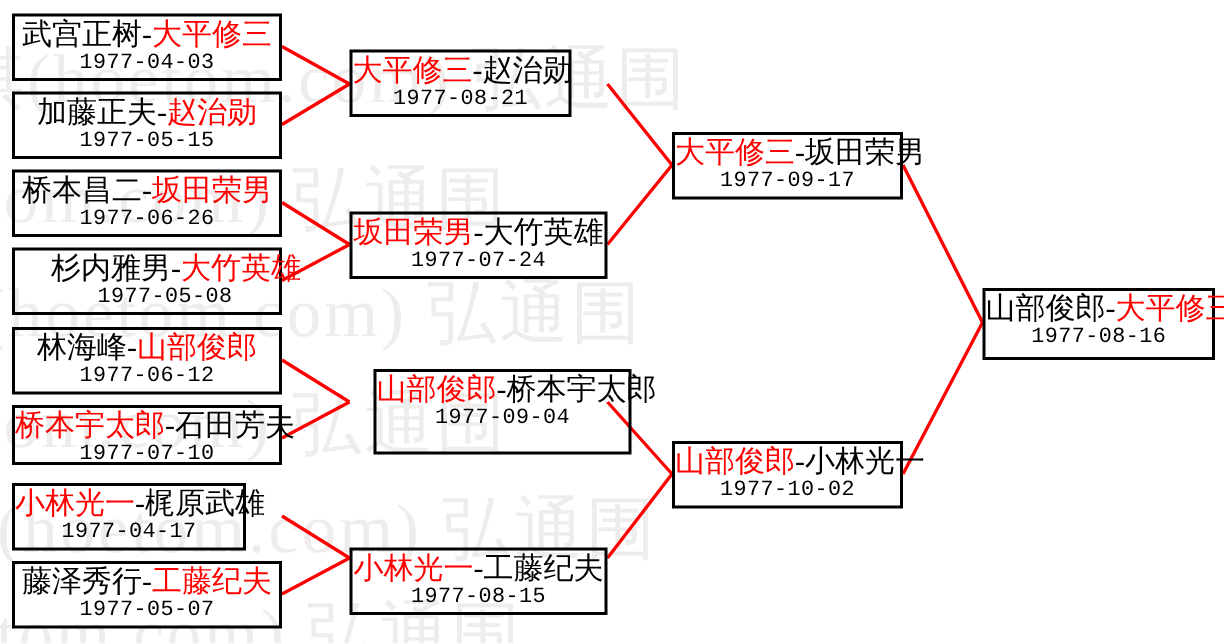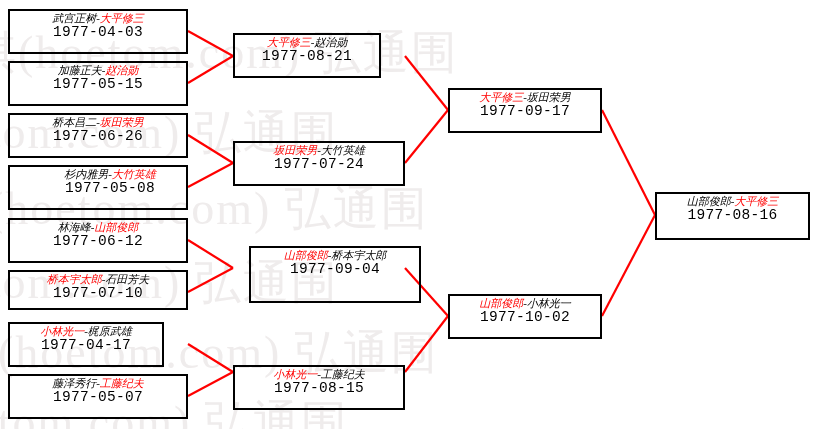--- a/index.html
+++ b/index.html
@@ -47,24 +47,23 @@
     position: absolute;
     box-sizing: border-box;
     border: 2px solid #000000;
     background: transparent;
     z-index: 2;
     text-align: center;
     line-height: 1.08;
     padding-top: 2px;
   }
   .node .players {
-    font-size: 11px;
+    font-size: 20px;
     color: #000000;
     white-space: nowrap;
-    font-style: italic;
   }
   .node .players .winner {
     color: #ff0000;
   }
   .node .players .sep {
     color: #000000;
   }
   .node .date {
     font-size: 14.5px;
     color: #000000;

